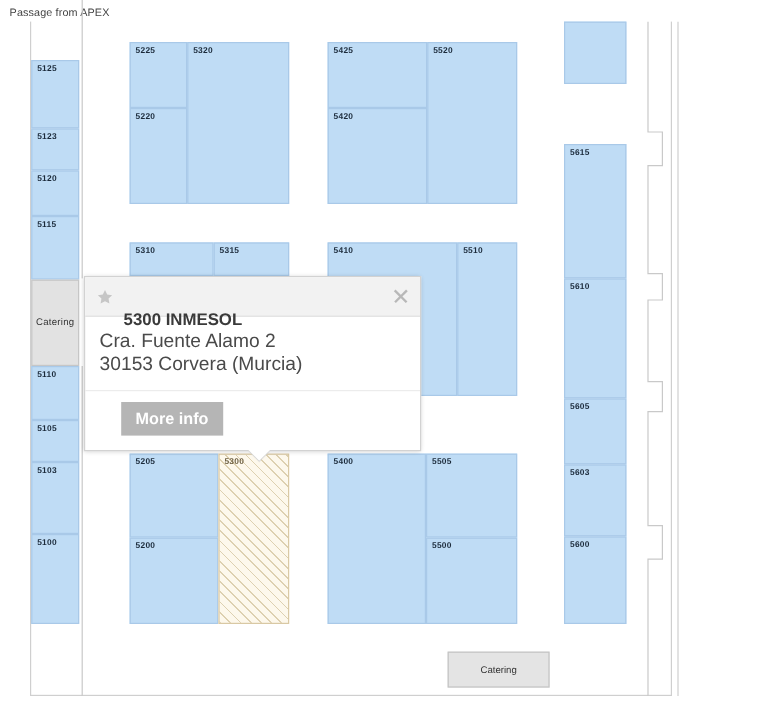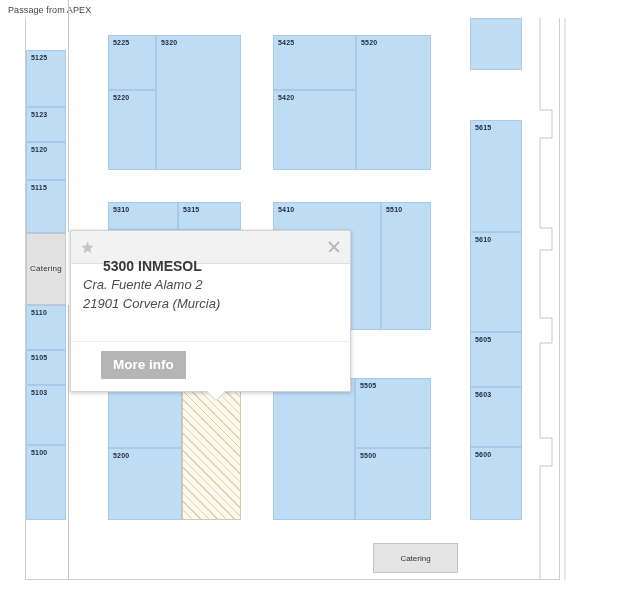--- a/index.html
+++ b/index.html
@@ -176,32 +176,31 @@
     height: 1.6px;
     background: #8a8a8a;
   }
   .popup-close::before { transform: rotate(45deg); }
   .popup-close::after  { transform: rotate(-45deg); }
 
   .popup-body {
     padding: 11px 12px 8px 12px;
   }
   .addr-line {
-    font-size: 13px;
+    font-size: 16px;
     line-height: 19px;
     color: #4a4a4a;
     white-space: nowrap;
-    font-style: italic;
   }
   .popup-actions {
     display: flex;
     gap: 10px;
     padding: 9px 12px 12px 30px;
     border-top: 1px solid #ececec;
-    margin-top: 20px;
+    margin-top: 4px;
   }
   .pbtn {
     background: #b5b5b5;
     color: #ffffff;
     border: none;
     font-family: "Liberation Sans", sans-serif;
     font-size: 13.5px;
     font-weight: bold;
     padding: 7px 12px;
     cursor: pointer;
@@ -347,21 +346,21 @@
         <svg viewBox="0 0 24 24" width="15" height="15" aria-hidden="true">
           <path fill="#c6c6c6" d="M12 2.5l2.9 6.1 6.6.9-4.8 4.6 1.2 6.5L12 17.5 6.1 20.6l1.2-6.5L2.5 9.5l6.6-.9z"></path>
         </svg>
       </span>
       <span class="popup-title">5300 INMESOL</span>
       <span class="popup-close"></span>
     </div>
 
     <div class="popup-body">
       <div class="addr-line">Cra. Fuente Alamo 2</div>
-      <div class="addr-line">21901 Corvera (Murcia)</div>
+      <div class="addr-line">30153 Corvera (Murcia)</div>
     </div>
 
     <div class="popup-actions">
       <button class="pbtn">More info</button>
     </div>
 
     <div class="popup-tail"></div>
   </div>
 
 </div>

